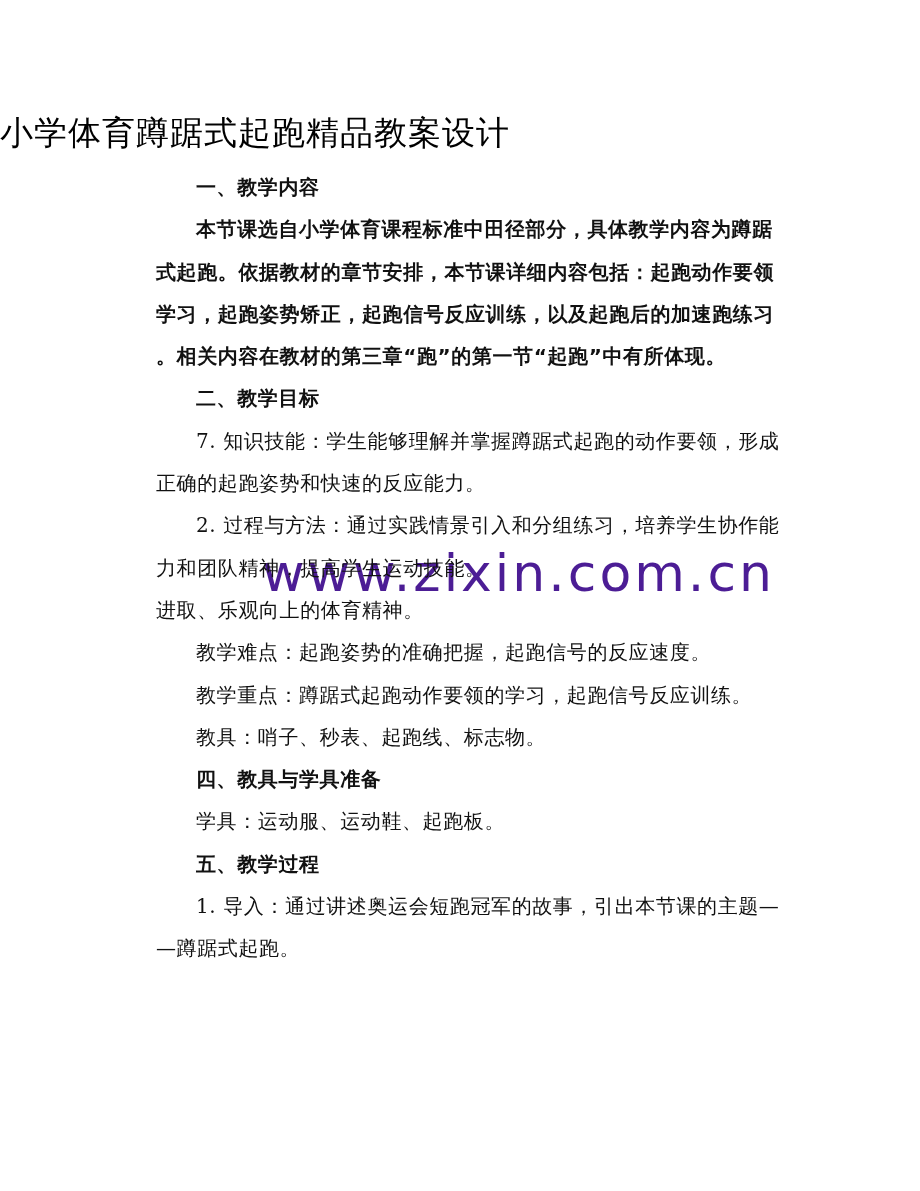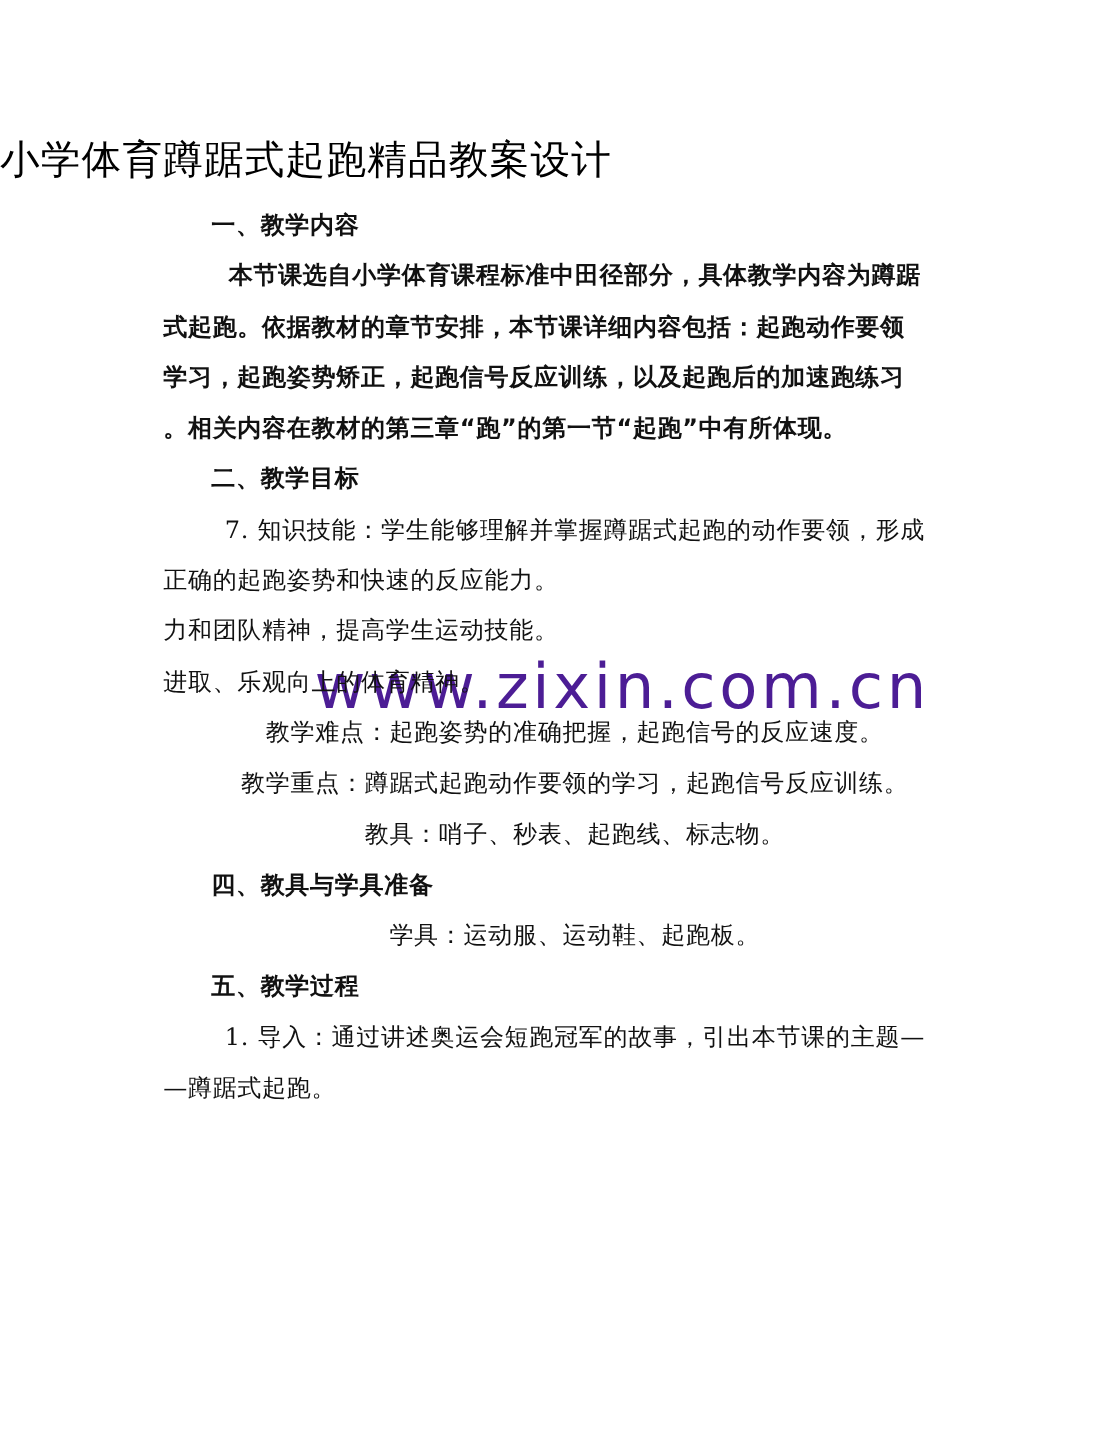--- a/index.html
+++ b/index.html
@@ -47,57 +47,58 @@
       height: 42.3px;
       white-space: nowrap;
       letter-spacing: 0.6px;
       color: #111;
     }
     .h {
       font-family: "DejaVu Sans", "Liberation Sans", sans-serif;
       font-weight: bold;
       padding-left: 40px;
     }
-    .indent { padding-left: 40px; text-align: center; }
+    .indent { padding-left: 40px; }
     .bold-sans {
       font-family: "DejaVu Sans", "Liberation Sans", sans-serif;
       font-weight: bold;
     }
     .watermark {
       position: absolute;
       left: 262px;
       top: 543px;
       font-family: "DejaVu Sans", "Liberation Sans", sans-serif;
       font-size: 52px;
       color: #4c1d95;
       letter-spacing: 3px;
       z-index: 0;
       pointer-events: none;
     }
-    .body-text { z-index: 1; }
+    .body-text { z-index: 1; margin-left: 20px; }
   </style>
 </head>
 <body>
 
 <div class="page">
   <div class="watermark">www.zixin.com.cn</div>
 
   <div class="title">小学体育蹲踞式起跑精品教案设计</div>
 
   <div class="body-text">
 
     <div class="line h">一、教学内容</div>
     <div class="line indent bold-sans">本节课选自小学体育课程标准中田径部分，具体教学内容为蹲踞</div>
     <div class="line bold-sans">式起跑。依据教材的章节安排，本节课详细内容包括：起跑动作要领</div>
     <div class="line bold-sans">学习，起跑姿势矫正，起跑信号反应训练，以及起跑后的加速跑练习</div>
     <div class="line bold-sans">。相关内容在教材的第三章“跑”的第一节“起跑”中有所体现。</div>
 
     <div class="line h">二、教学目标</div>
     <div class="line indent">7. 知识技能：学生能够理解并掌握蹲踞式起跑的动作要领，形成</div>
     <div class="line">正确的起跑姿势和快速的反应能力。</div>
+    <div class="line indent">2. 过程与方法：通过实践情景引入和分组练习，培养学生协作能</div>
     <div class="line">力和团队精神，提高学生运动技能。</div>
     <div class="line">进取、乐观向上的体育精神。</div>
 
     <div class="line indent">教学难点：起跑姿势的准确把握，起跑信号的反应速度。</div>
     <div class="line indent">教学重点：蹲踞式起跑动作要领的学习，起跑信号反应训练。</div>
 
     <div class="line indent">教具：哨子、秒表、起跑线、标志物。</div>
     <div class="line h">四、教具与学具准备</div>
     <div class="line indent">学具：运动服、运动鞋、起跑板。</div>
 

